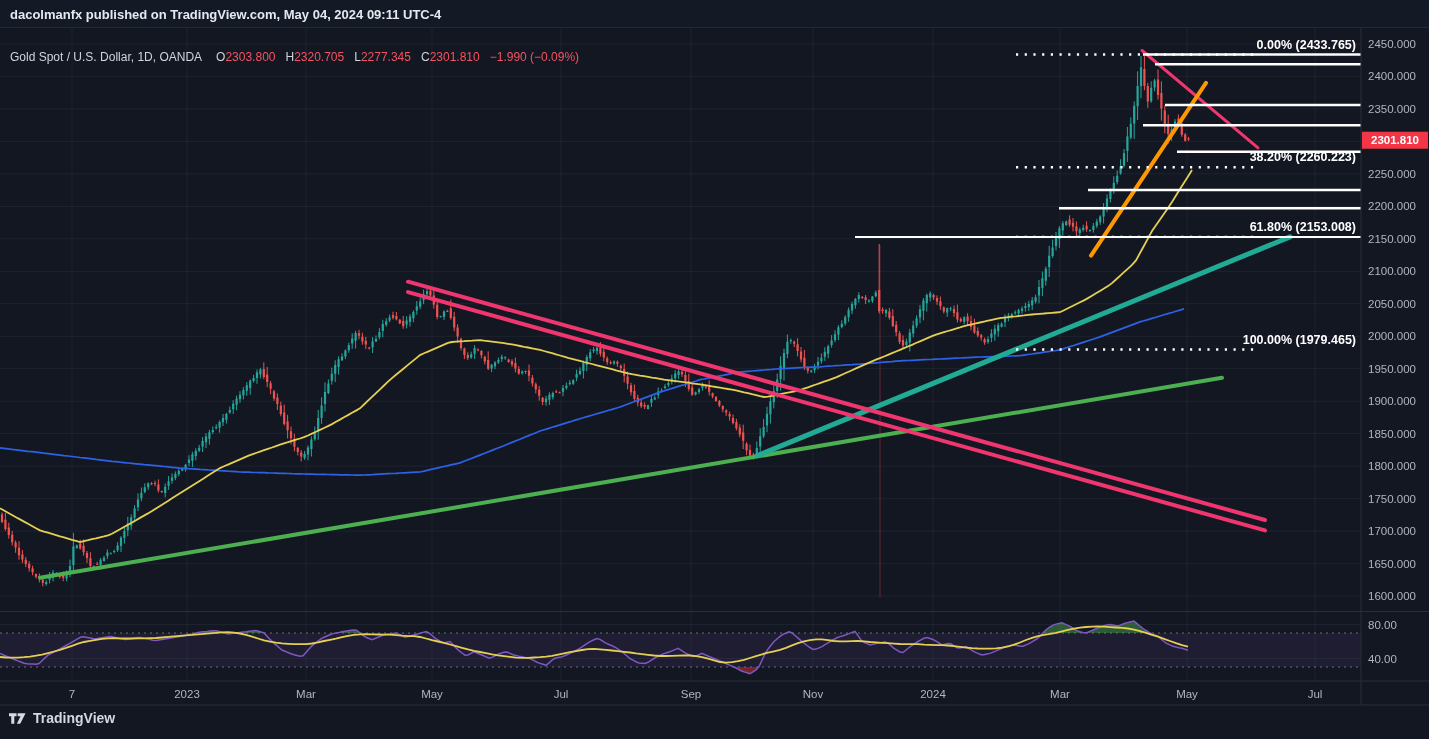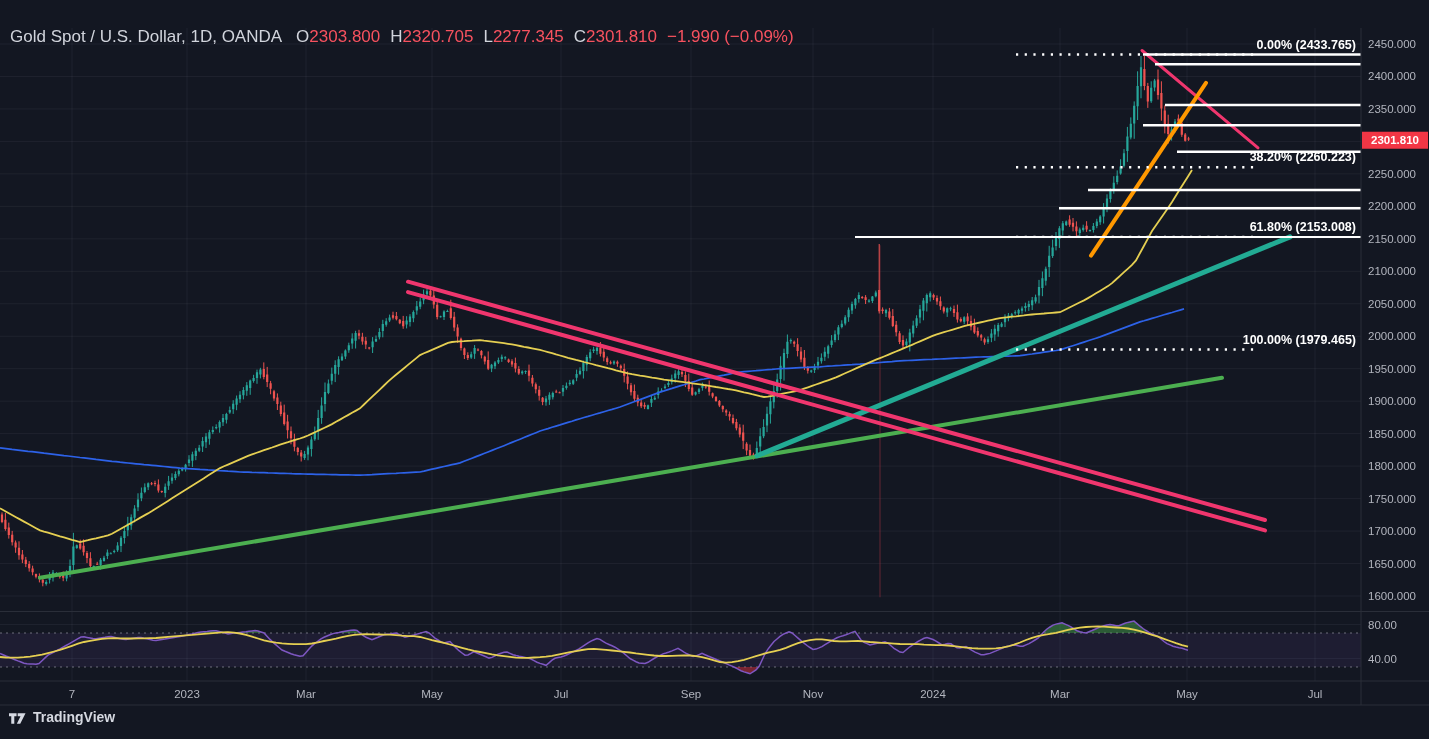--- a/index.html
+++ b/index.html
@@ -2,27 +2,27 @@
 <html><head>
 <meta charset="utf-8">
 <style>
   html,body{margin:0;padding:0;background:#0d111c;}
   .page{position:relative;width:1429px;height:739px;background:#131722;overflow:hidden;
         font-family:"Liberation Sans","DejaVu Sans",sans-serif;}
   .page svg.main{position:absolute;left:0;top:0;z-index:1;}
   .banner{position:absolute;left:0;top:0;width:100%;height:28px;line-height:29px;z-index:2;
           background:#141926;border-bottom:1px solid rgba(250,250,250,0.07);
           color:#e6e9f0;font-size:13px;font-weight:bold;padding-left:10px;box-sizing:border-box;}
-  .legend{position:absolute;left:10px;top:27px;z-index:2;font-size:17px;color:#d1d4dc;white-space:nowrap;}
+  .legend{position:absolute;left:10px;top:50px;z-index:2;font-size:12px;color:#d1d4dc;white-space:nowrap;}
   .lg-title{margin-right:14px;}
   .ohlc-item{margin-right:10px;}
   .ohlc-item .l{color:#d1d4dc;}
   .ohlc-item .v{color:#f7525f;}
   .lg-change{color:#f7525f;}
-  .tv-footer{position:absolute;left:9px;top:709px;z-index:2;display:flex;align-items:flex-start;gap:7px;
+  .tv-footer{position:absolute;left:9px;top:709px;z-index:2;display:flex;align-items:center;gap:7px;
              color:#d5d8e0;font-size:14px;font-weight:bold;}
   .wm-cjk{position:absolute;left:1056px;top:632px;z-index:3;font-size:58px;font-weight:900;
           font-style:italic;letter-spacing:22px;color:rgba(154,160,171,0.88);white-space:nowrap;}
   .wm-site{position:absolute;left:1188px;top:701px;z-index:3;font-size:33px;font-weight:800;
            font-style:italic;letter-spacing:10px;color:#2a5ad4;white-space:nowrap;}
 </style>
 </head>
 <body>
 
 <div class="page">
@@ -148,20 +148,23 @@
         <text x="561" y="698" fill="#b2b5be" font-size="11.5" text-anchor="middle">Jul</text>
         <text x="691" y="698" fill="#b2b5be" font-size="11.5" text-anchor="middle">Sep</text>
         <text x="813" y="698" fill="#b2b5be" font-size="11.5" text-anchor="middle">Nov</text>
         <text x="933" y="698" fill="#b2b5be" font-size="11.5" text-anchor="middle">2024</text>
         <text x="1060" y="698" fill="#b2b5be" font-size="11.5" text-anchor="middle">Mar</text>
         <text x="1187" y="698" fill="#b2b5be" font-size="11.5" text-anchor="middle">May</text>
         <text x="1315" y="698" fill="#b2b5be" font-size="11.5" text-anchor="middle">Jul</text>
       </g>
     </svg>
 
+  <div class="banner">
+    <span>dacolmanfx published on TradingView.com, May 04, 2024 09:11 UTC-4</span>
+  </div>
 
   <div class="legend">
     <span class="lg-title">Gold Spot / U.S. Dollar, 1D, OANDA</span><span id="ohlc"><span class="ohlc-item"><span class="l">O</span><span class="v">2303.800</span></span><span class="ohlc-item"><span class="l">H</span><span class="v">2320.705</span></span><span class="ohlc-item"><span class="l">L</span><span class="v">2277.345</span></span><span class="ohlc-item"><span class="l">C</span><span class="v">2301.810</span></span></span><span class="lg-change">−1.990 (−0.09%)</span>
   </div>
 
   <div class="tv-footer">
     <svg width="17" height="17" viewBox="0 0 18 18">
       <path d="M0 4.5h8v3.2H5.6v8H2.4v-8H0z" fill="#d6dae3"></path>
       <path d="M9.2 4.5h8.3l-5.6 11.2h-3.6l3.9-8H9.2z" fill="#d6dae3"></path>
     </svg>

